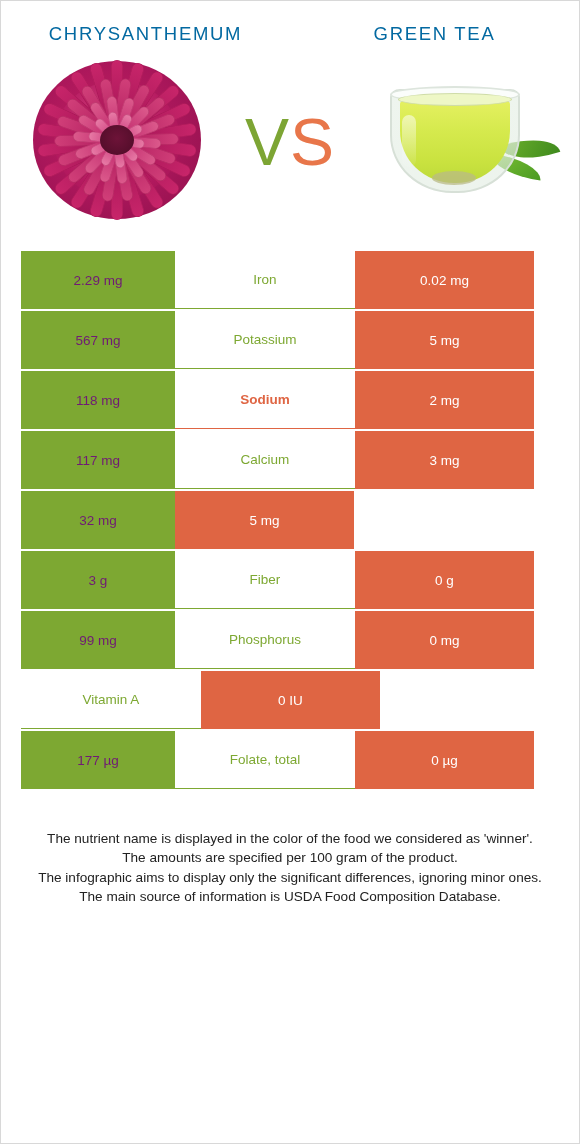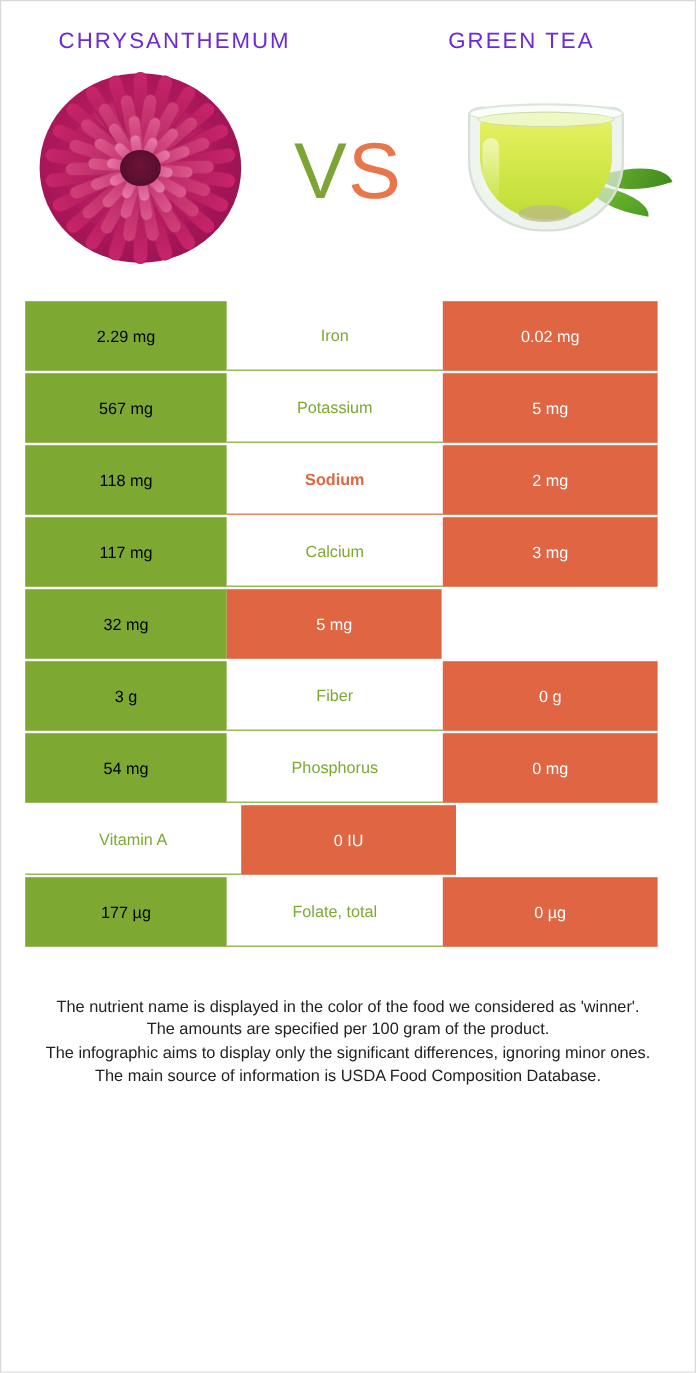--- a/index.html
+++ b/index.html
@@ -28,21 +28,21 @@
     width: 100%;
     padding-top: 22px;
     box-sizing: border-box;
   }
   .title {
     flex: 1 1 50%;
     text-align: center;
     font-size: 18.5px;
     font-weight: 300;
     letter-spacing: 1.7px;
-    color: #6d28d9;
+    color: #0369a1;
     font-family: "Liberation Sans", sans-serif;
     white-space: nowrap;
   }
 
   
   .hero {
     position: relative;
     height: 190px;
     display: flex;
     align-items: center;
@@ -168,23 +168,23 @@
     height: 58px;
   }
   .cell {
     display: flex;
     align-items: center;
     justify-content: center;
     font-size: 13.5px;
     box-sizing: border-box;
   }
   .cell-left {
-    width: 168px;
+    width: 154px;
     background: #7DA832;
-    color: #000000;
+    color: #701a75;
   }
   .cell-mid {
     width: 180px;
     background: #ffffff;
     font-size: 13.5px;
     border-bottom: 1px solid #7DA832;
   }
   .row:last-child .cell-mid { border-bottom: 1px solid #7DA832; }
   .cell-mid.win-green { color: #7DA832; }
   .cell-mid.win-orange { color: #DF6543; border-bottom: 1px solid #DF6543; font-weight: bold; }
@@ -335,21 +335,21 @@
       <div class="row">
         <div class="cell cell-left">32 mg</div>
         <div class="cell cell-right">5 mg</div>
       </div>
       <div class="row">
         <div class="cell cell-left">3 g</div>
         <div class="cell cell-mid win-green">Fiber</div>
         <div class="cell cell-right">0 g</div>
       </div>
       <div class="row">
-        <div class="cell cell-left">54 mg</div>
+        <div class="cell cell-left">99 mg</div>
         <div class="cell cell-mid win-green">Phosphorus</div>
         <div class="cell cell-right">0 mg</div>
       </div>
       <div class="row">
         <div class="cell cell-mid win-green">Vitamin A</div>
         <div class="cell cell-right">0 IU</div>
       </div>
       <div class="row">
         <div class="cell cell-left">177 µg</div>
         <div class="cell cell-mid win-green">Folate, total</div>

